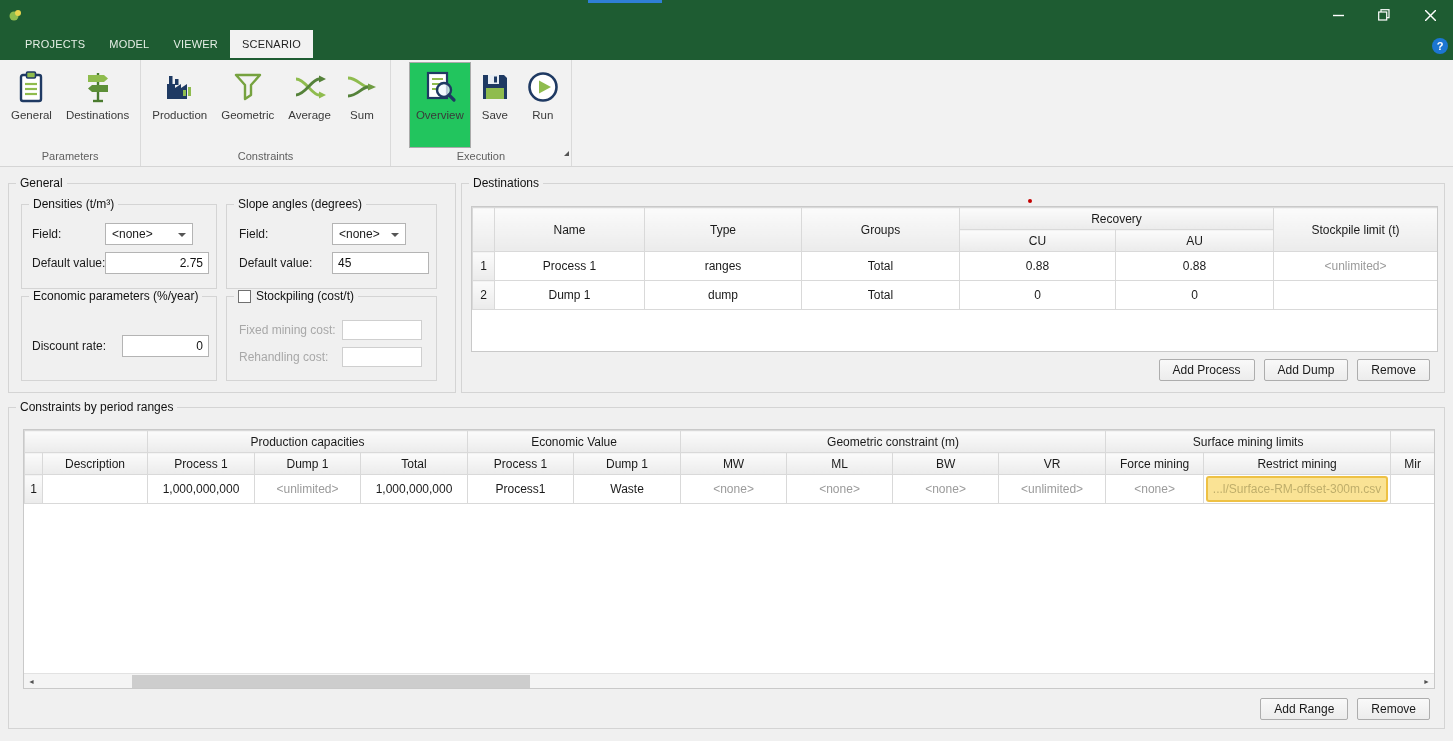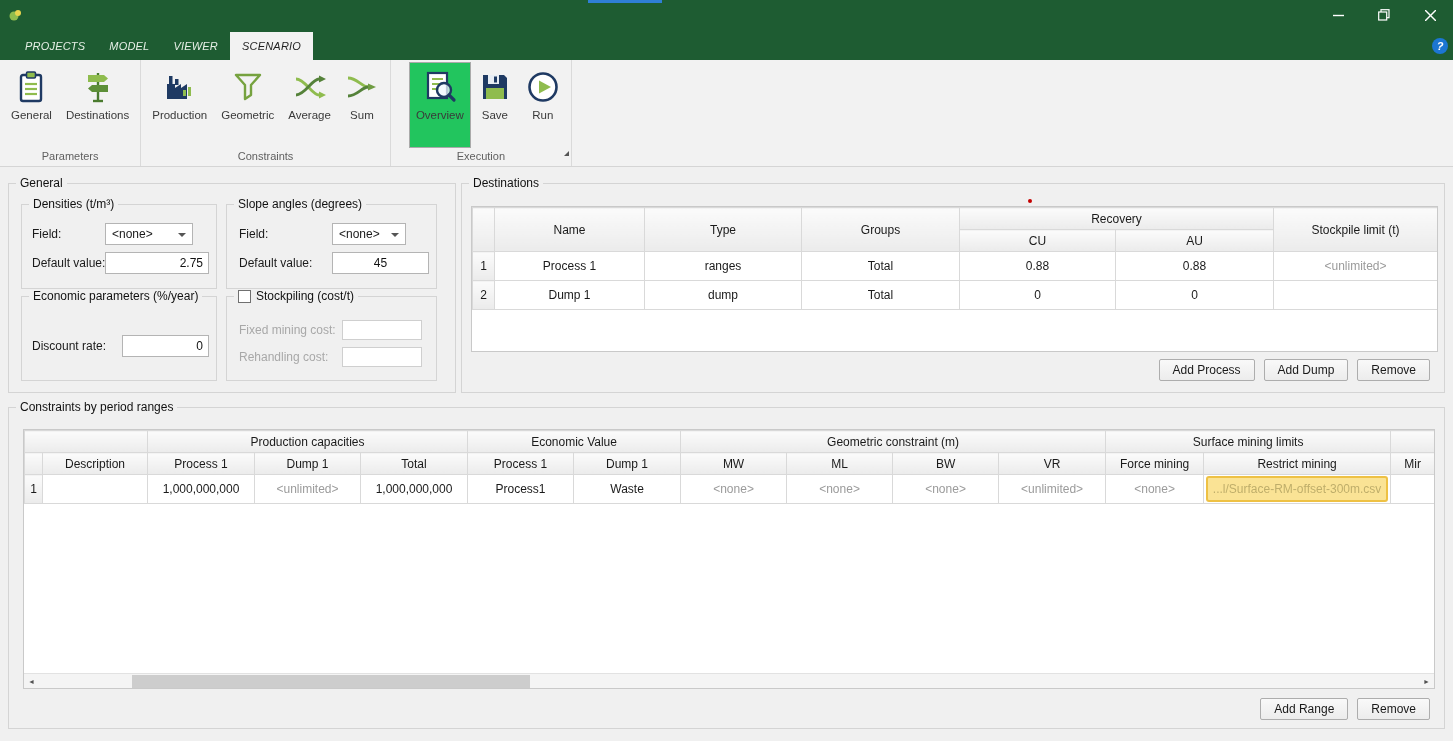--- a/index.html
+++ b/index.html
@@ -8,21 +8,21 @@
 
   
   .titlebar { position:absolute; left:0; top:0; width:1453px; height:30px; background:#1e5c32; }
   .app-icon { position:absolute; left:8px; top:8px; width:15px; height:15px; }
   .blue-artifact { position:absolute; left:588px; top:0; width:74px; height:3px; background:#2f7fd6; }
   .win-title { position:absolute; left:100px; right:180px; top:0; height:30px; display:flex; align-items:center; justify-content:center; color:#ffffff; font-size:12px; white-space:nowrap; overflow:hidden; }
   .win-controls { position:absolute; right:0; top:0; height:30px; display:flex; }
   .win-btn { width:46px; height:30px; display:flex; align-items:center; justify-content:center; }
 
   
-  .tabbar { position:absolute; left:0; top:30px; width:1453px; height:30px; background:#1e5c32; display:flex; align-items:flex-end; padding-left:13px;font-style:italic; }
+  .tabbar { position:absolute; left:0; top:30px; width:1453px; height:30px; background:#1e5c32; display:flex; padding-left:13px; }
   .tab { height:28px; padding:0 12px; display:flex; align-items:center; color:#e6efe6; font-size:11px; letter-spacing:.2px; }
   .tab.active { background:#f2f2f2; color:#1f1f1f; }
   .help-badge { position:absolute; right:5px; top:8px; width:16px; height:16px; border-radius:50%; background:#1c76d2; color:#fff; font-size:11px; font-weight:bold; display:flex; align-items:center; justify-content:center; }
 
   
   .ribbon { position:absolute; left:0; top:60px; width:1453px; height:107px; background:#f2f2f2; border-bottom:1px solid #d5d5d5; display:flex; }
   .rgroup { display:flex; flex-direction:column; border-right:1px solid #dadada; padding:1px 4px 0; }
   .rbuttons { display:flex; align-items:stretch; flex:1; }
   .rbtn { display:flex; flex-direction:column; align-items:center; justify-content:flex-start; padding:7px 6px 2px; gap:5px; color:#3a3a3a; font-size:11.5px; border:1px solid transparent; margin:1px 0; white-space:nowrap; }
   .rbtn .ricon { width:34px; height:34px; }
@@ -235,21 +235,21 @@
       <div class="frow" style="left:12px; top:18px;">
           <span class="flabel">Field:</span>
         </div>
       <div class="combo" style="left:105px; top:18px; width:74px;">
         <span>&lt;none&gt;</span>
         <span class="combo-arrow"></span>
       </div>
       <div class="frow" style="left:12px; top:47px;">
           <span class="flabel">Default value:</span>
         </div>
-      <div class="tinput num" style="left:105px; top:47px; width:97px; line-height:20px; text-align:center;">45</div>
+      <div class="tinput num" style="left:105px; top:47px; width:97px; line-height:20px; text-align:left;">45</div>
     </div>
 
     <div class="gb" style="left:12px; top:112px; width:196px; height:85px;">
       <div class="gb-title">Economic parameters (%/year)</div>
       <div class="frow" style="left:10px; top:38px;">
           <span class="flabel">Discount rate:</span>
         </div>
       <div class="tinput num" style="left:100px; top:38px; width:87px; line-height:20px; text-align:right;">0</div>
     </div>
 

